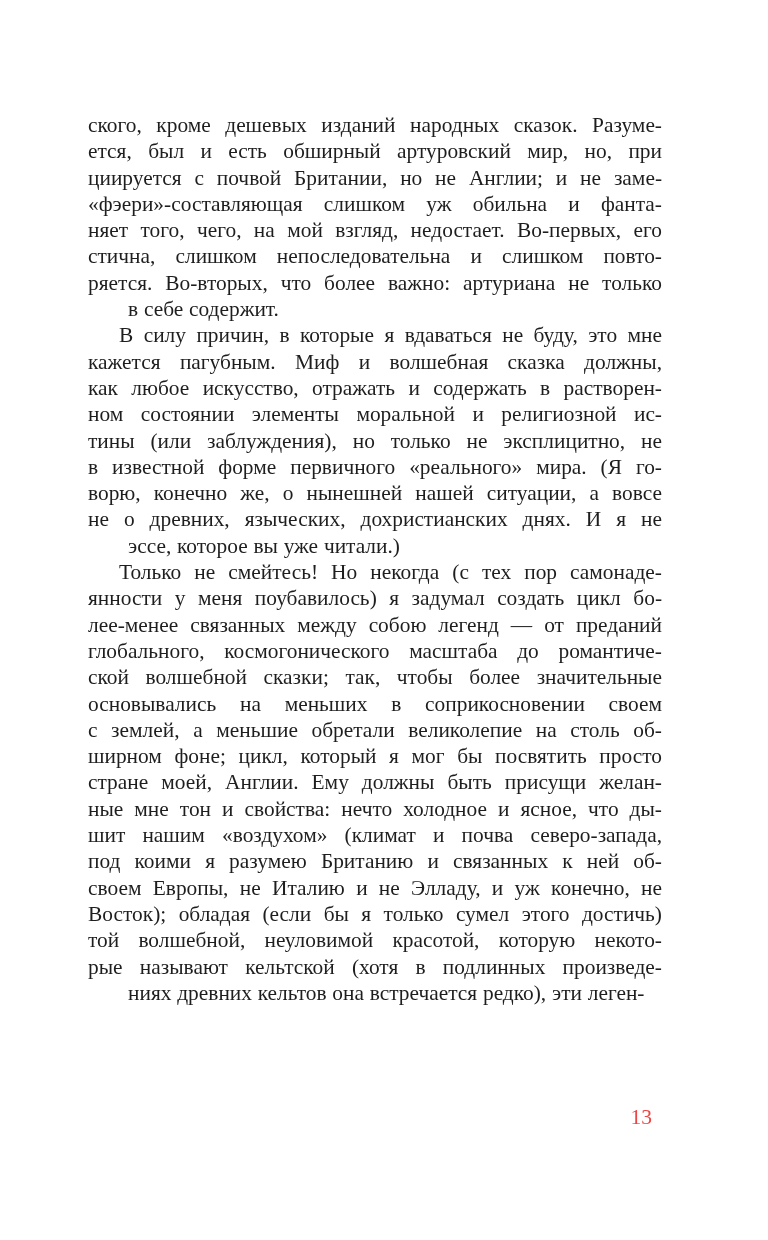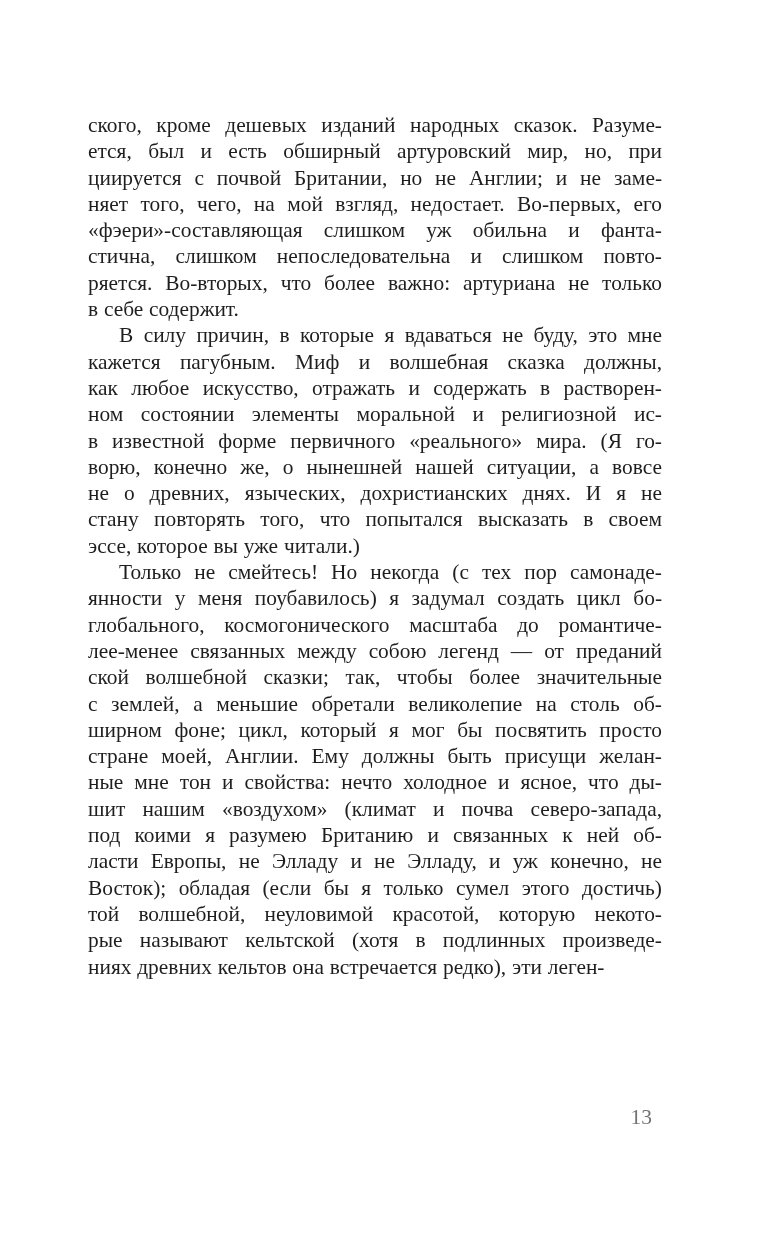--- a/index.html
+++ b/index.html
@@ -31,74 +31,76 @@
     line-height: 26.3px;
     height: 26.3px;
     overflow: hidden;
     text-align: justify;
     text-align-last: justify;
     word-spacing: 0.02em;
   }
   .line.last {
     text-align: right;
     text-align-last: left;
+    margin-left: 40px;
   }
   .para.indent .line:first-child {
     text-indent: 31px;
   }
   .page-number {
     position: absolute;
     left: 88px;
     top: 1104px;
     width: 564px;
     text-align: right;
     font-size: 21.5px;
     line-height: 26px;
-    color: #737373;
+    color: #ef4444;
   }
 </style>
 </head>
 <body>
 
 <div class="page">
   <div class="text-block">
       <div class="para">
         <div class="line">ского, кроме дешевых изданий народных сказок. Разуме-</div>
         <div class="line">ется, был и есть обширный артуровский мир, но, при</div>
         <div class="line">циируется с почвой Британии, но не Англии; и не заме-</div>
+        <div class="line">«фэери»-составляющая слишком уж обильна и фанта-</div>
         <div class="line">няет того, чего, на мой взгляд, недостает. Во-первых, его</div>
-        <div class="line">«фэери»-составляющая слишком уж обильна и фанта-</div>
         <div class="line">стична, слишком непоследовательна и слишком повто-</div>
         <div class="line">ряется. Во-вторых, что более важно: артуриана не только</div>
         <div class="line last">в себе содержит.</div>
       </div>
       <div class="para indent">
         <div class="line">В силу причин, в которые я вдаваться не буду, это мне</div>
         <div class="line">кажется пагубным. Миф и волшебная сказка должны,</div>
         <div class="line">как любое искусство, отражать и содержать в растворен-</div>
         <div class="line">ном состоянии элементы моральной и религиозной ис-</div>
+        <div class="line">тины (или заблуждения), но только не эксплицитно, не</div>
         <div class="line">в известной форме первичного «реального» мира. (Я го-</div>
         <div class="line">ворю, конечно же, о нынешней нашей ситуации, а вовсе</div>
         <div class="line">не о древних, языческих, дохристианских днях. И я не</div>
-        <div class="line">стану повторять того, что попытался высказать в своем</div>
         <div class="line last">эссе, которое вы уже читали.)</div>
       </div>
       <div class="para indent">
         <div class="line">Только не смейтесь! Но некогда (с тех пор самонаде-</div>
         <div class="line">янности у меня поубавилось) я задумал создать цикл бо-</div>
+        <div class="line">лее-менее связанных между собою легенд — от преданий</div>
         <div class="line">глобального, космогонического масштаба до романтиче-</div>
-        <div class="line">лее-менее связанных между собою легенд — от преданий</div>
         <div class="line">ской волшебной сказки; так, чтобы более значительные</div>
+        <div class="line">основывались на меньших в соприкосновении своем</div>
         <div class="line">с землей, а меньшие обретали великолепие на столь об-</div>
         <div class="line">ширном фоне; цикл, который я мог бы посвятить просто</div>
         <div class="line">стране моей, Англии. Ему должны быть присущи желан-</div>
         <div class="line">ные мне тон и свойства: нечто холодное и ясное, что ды-</div>
         <div class="line">шит нашим «воздухом» (климат и почва северо-запада,</div>
         <div class="line">под коими я разумею Британию и связанных к ней об-</div>
-        <div class="line">ласти Европы, не Элладу и не Элладу, и уж конечно, не</div>
+        <div class="line">своем Европы, не Италию и не Элладу, и уж конечно, не</div>
         <div class="line">Восток); обладая (если бы я только сумел этого достичь)</div>
         <div class="line">той волшебной, неуловимой красотой, которую некото-</div>
         <div class="line">рые называют кельтской (хотя в подлинных произведе-</div>
         <div class="line last">ниях древних кельтов она встречается редко), эти леген-</div>
       </div>
     </div>
   <div class="page-number">13</div>
 </div>
 
 </body></html>

